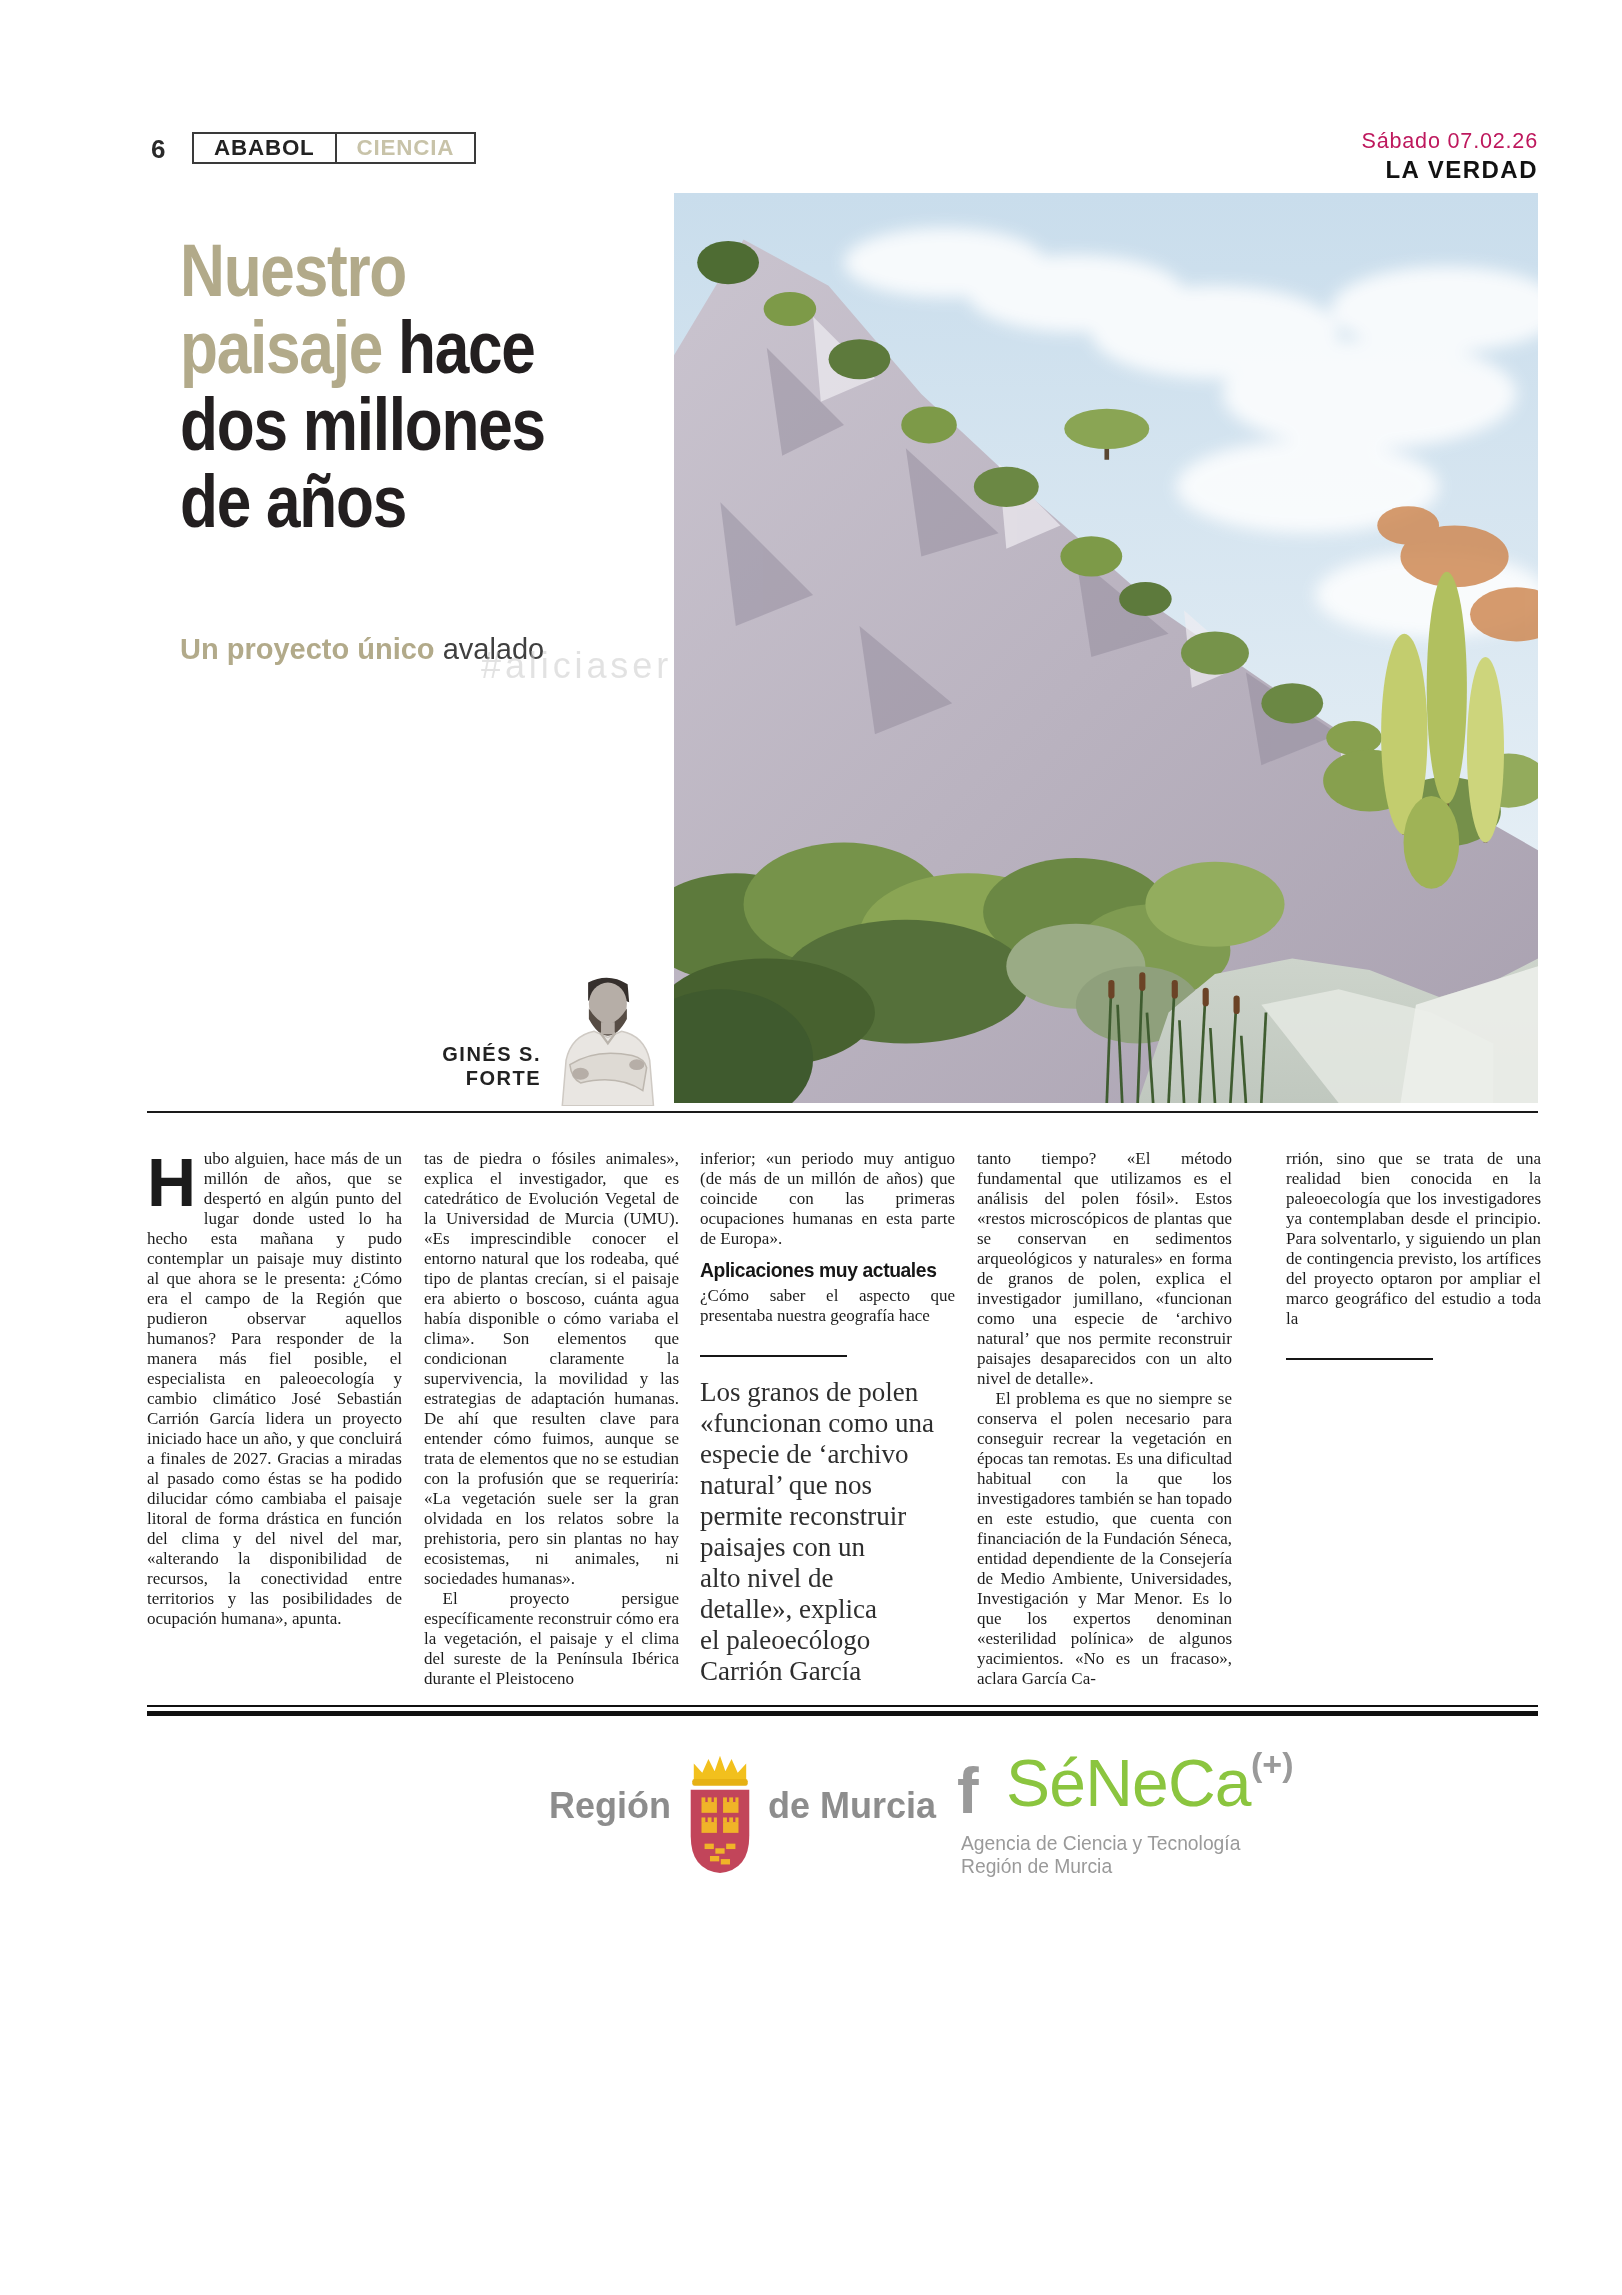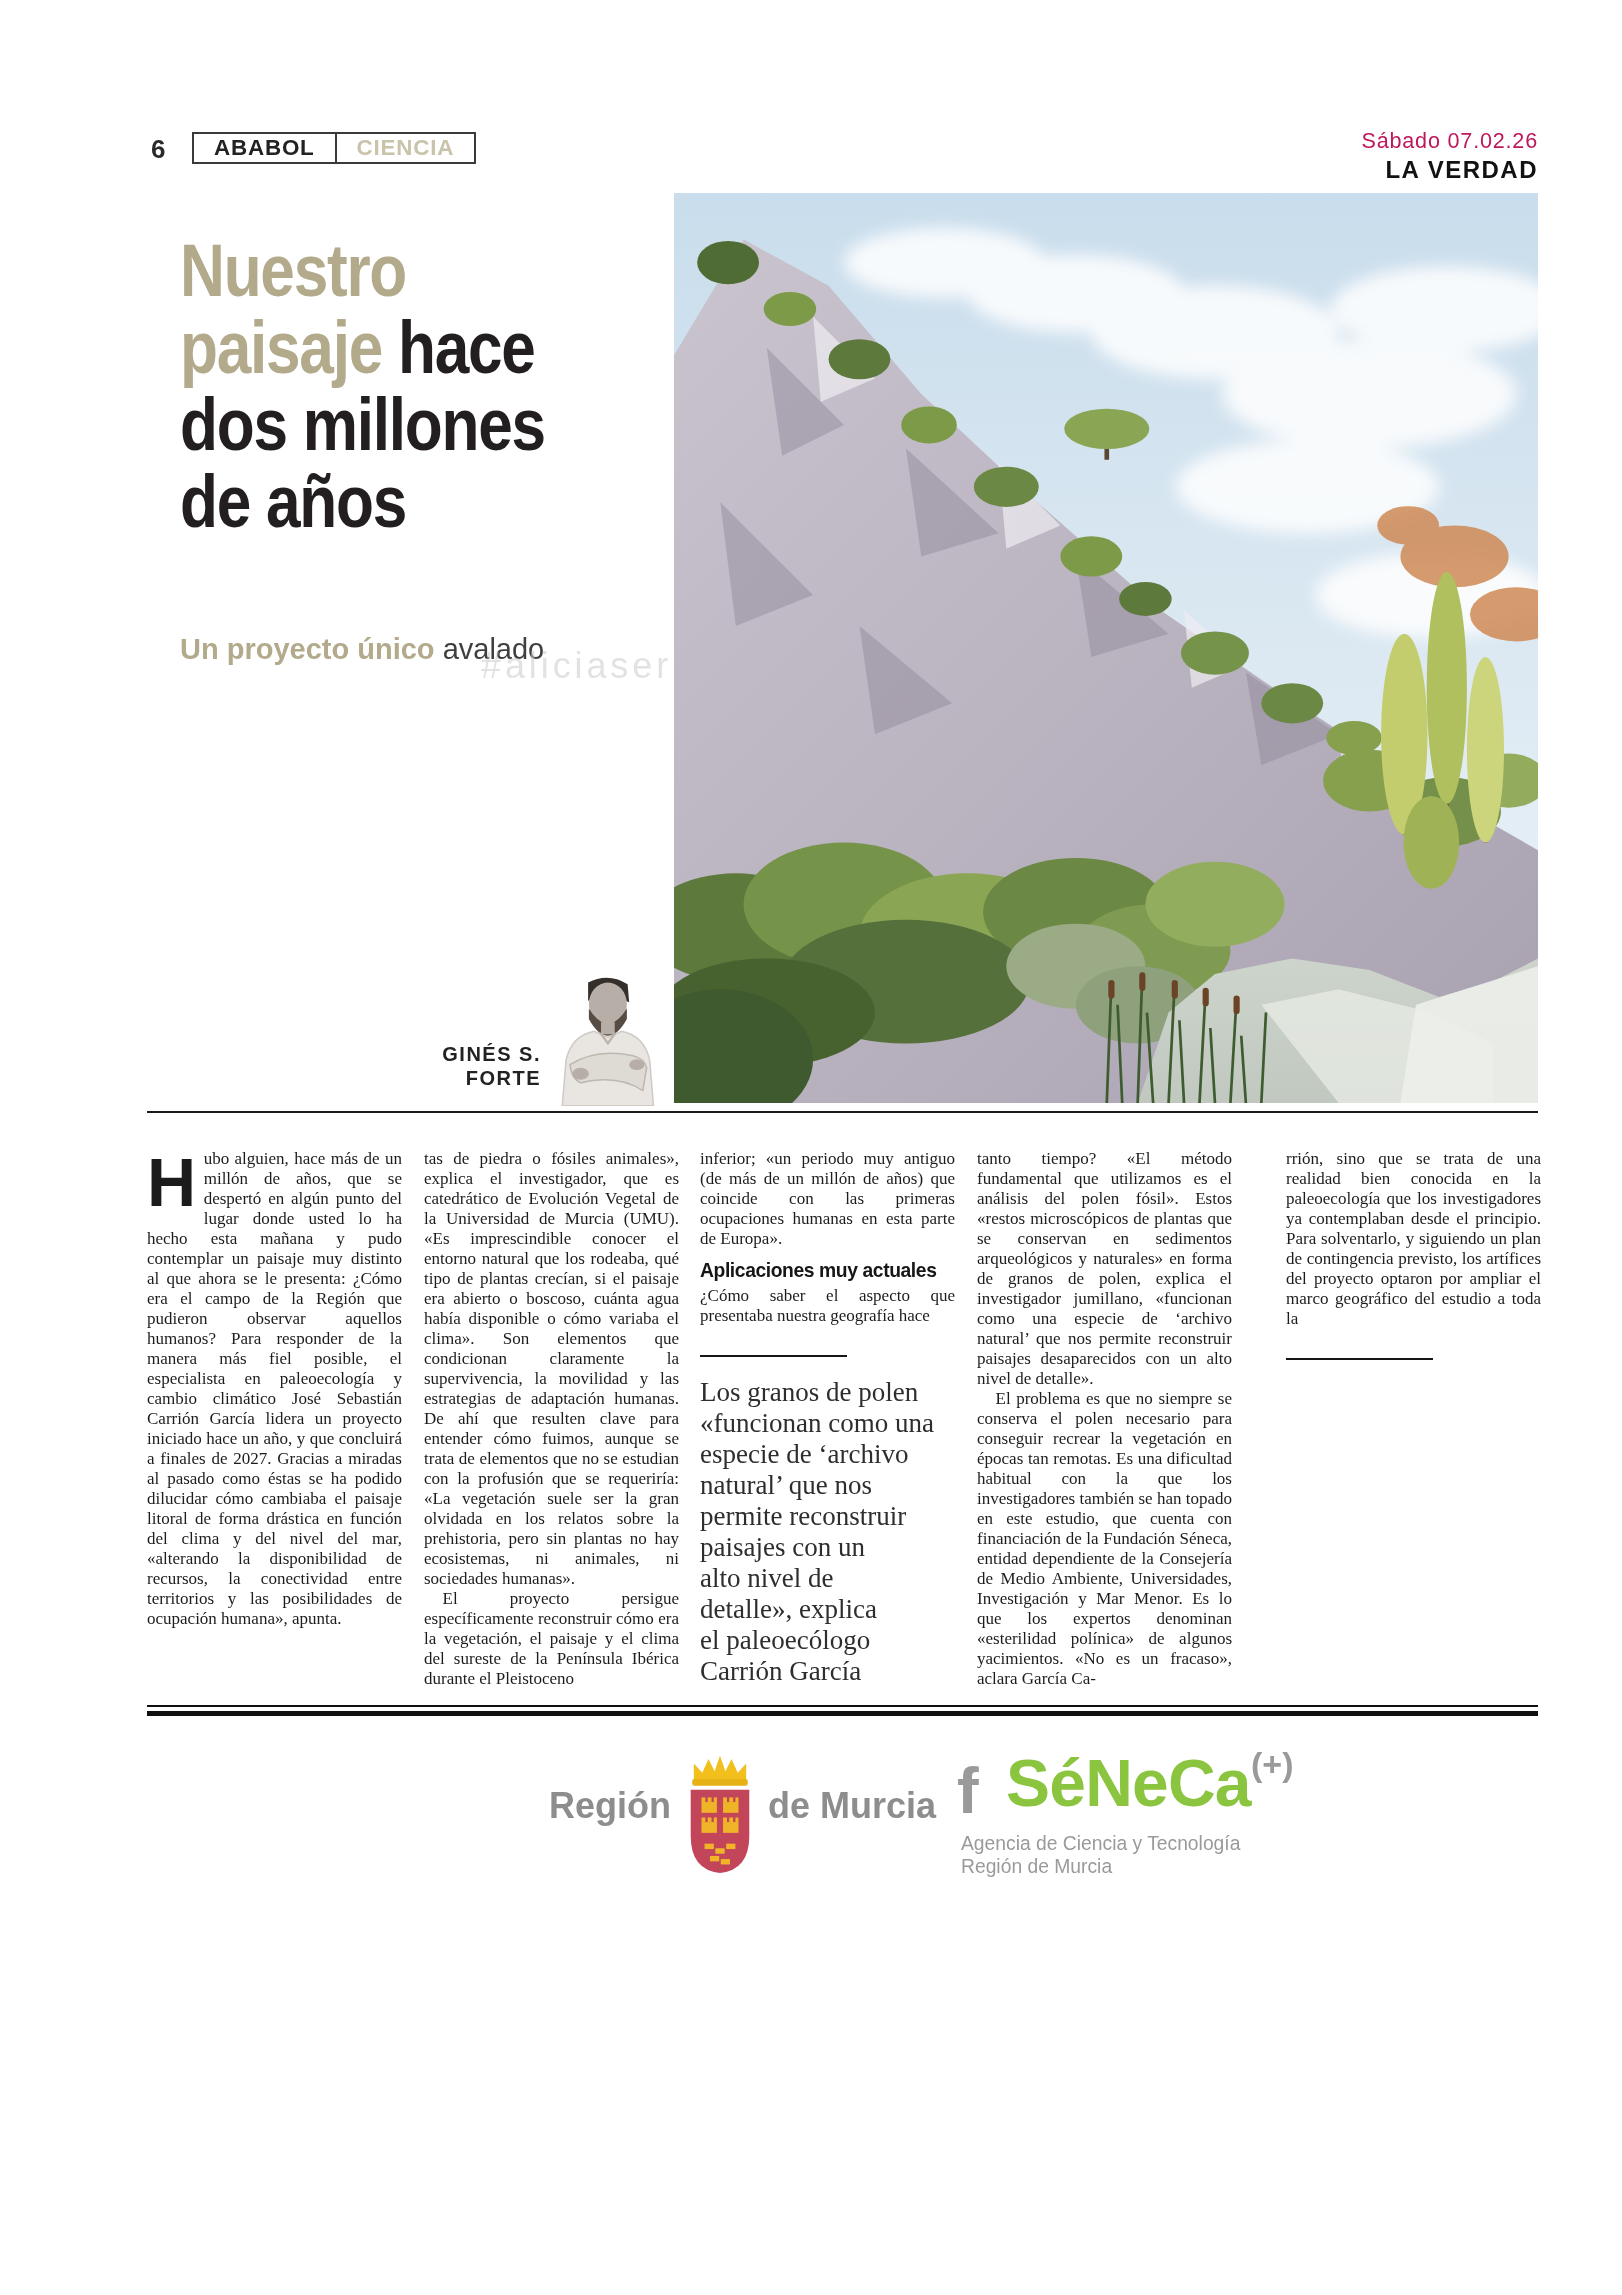--- a/index.html
+++ b/index.html
@@ -52,21 +52,21 @@
 
   
   .double-rule-thin{left:147px;top:1705px;width:1391px;height:1.5px;background:#101010;}
   .double-rule-thick{left:147px;top:1711px;width:1391px;height:5.4px;background:#101010;}
 
   
   .region-left{left:495px;top:1785px;width:176px;text-align:right;font-size:36px;font-weight:bold;color:#8d8d8d;}
   .region-right{left:768px;top:1785px;font-size:36px;font-weight:bold;color:#8d8d8d;}
   .murcia-shield{left:683px;top:1745px;width:74px;height:133px;}
   .seneca-f{left:957px;top:1753px;font-size:65px;font-weight:bold;color:#9a9a9a;}
-  .seneca-name{left:1006px;top:1745px;font-size:66px;font-weight:bold;color:var(--seneca-green,#8bc53f);letter-spacing:-0.8px;}
+  .seneca-name{left:1006px;top:1745px;font-size:66px;font-weight:normal;color:var(--seneca-green,#8bc53f);letter-spacing:-0.8px;}
   .seneca-plus{left:1251px;top:1745px;font-size:34px;font-weight:bold;color:#9a9a9a;}
   .seneca-sub{left:961px;top:1832px;font-size:19.3px;line-height:23px;color:#9a9a9a;}
 </style>
 </head>
 <body>
 
 <div class="abs page-number">6</div>
 
 <div class="abs section-box">
   <div class="section-cell first">ABABOL</div>

